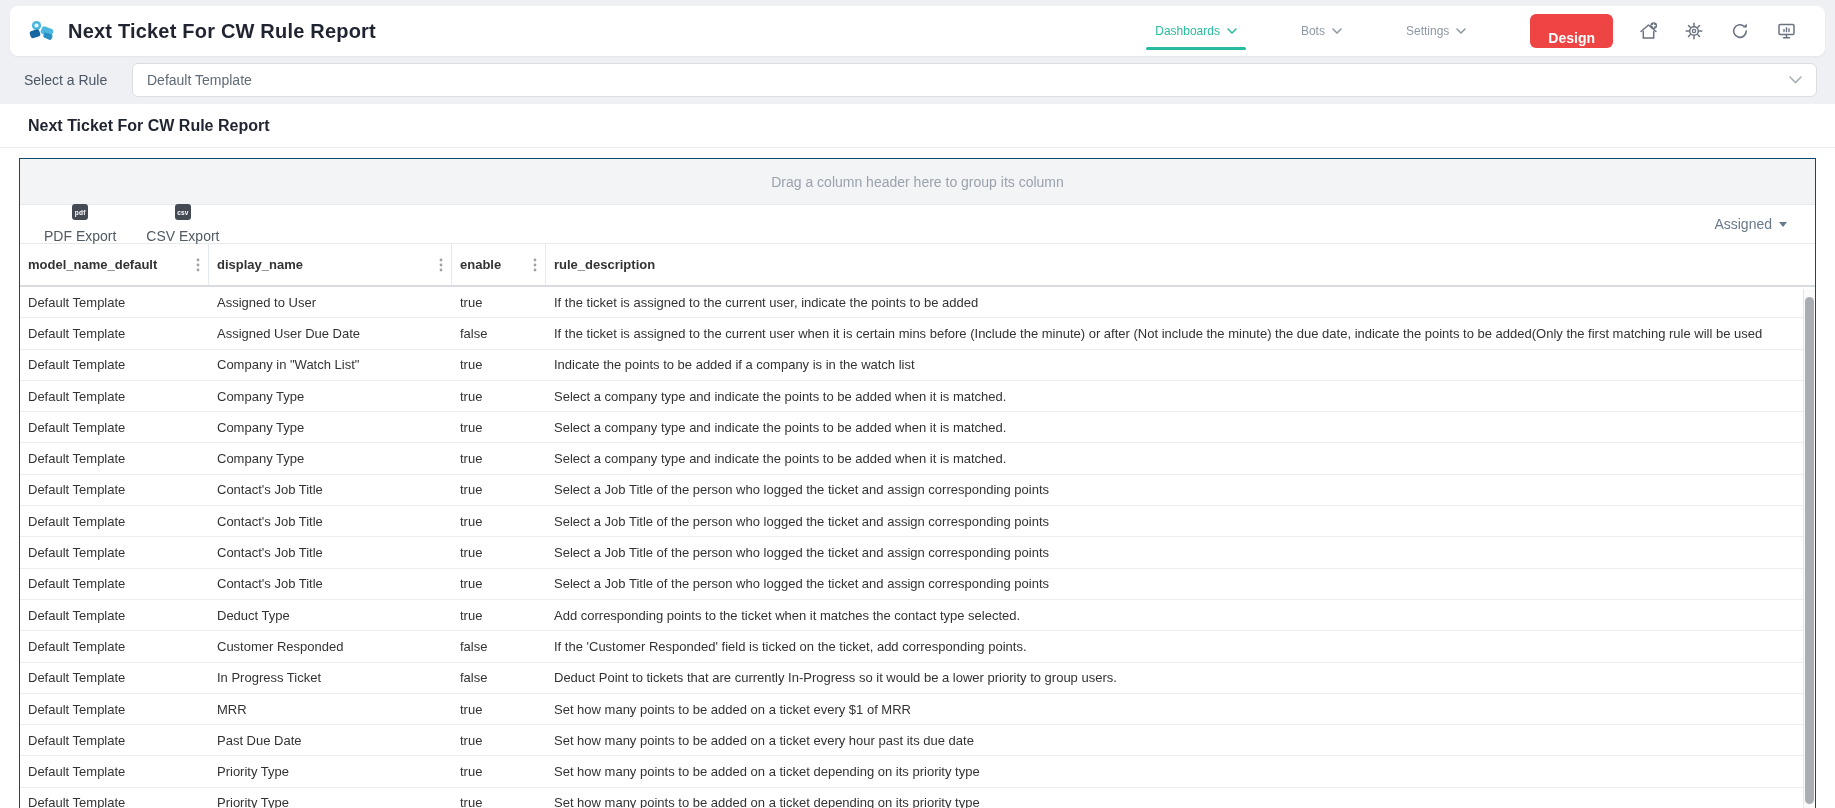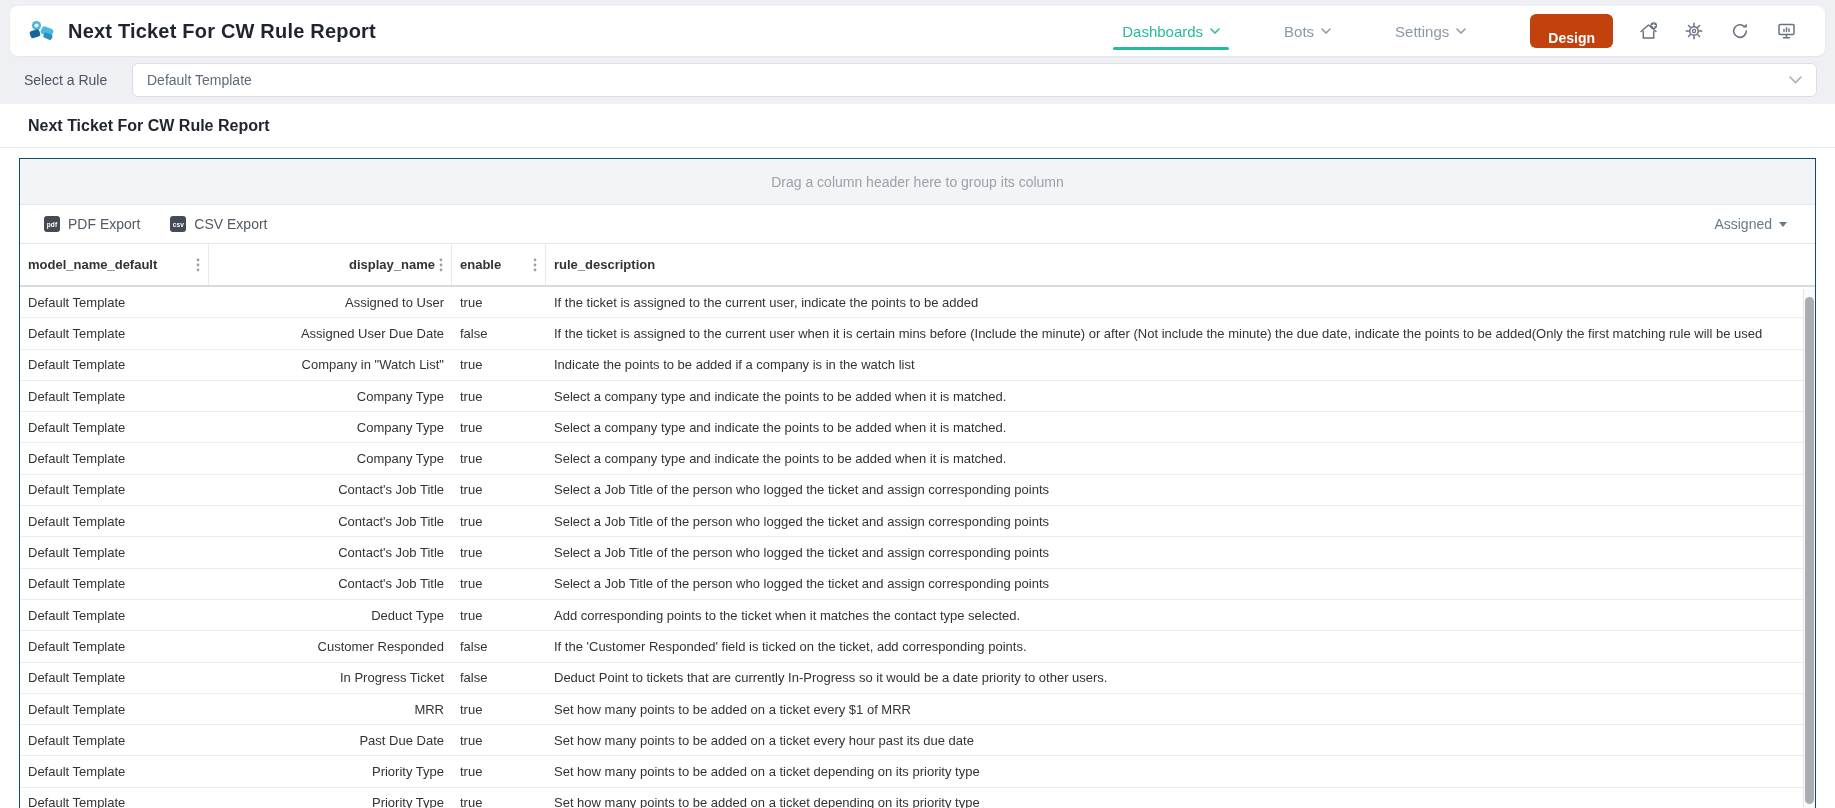--- a/index.html
+++ b/index.html
@@ -7,26 +7,26 @@
   body { background:#eef0f3; font-family:"Liberation Sans", sans-serif; color:#333; }
 
   
   .topbar { position:absolute; left:10px; top:6px; width:1815px; height:50px;
             background:#fff; border-radius:8px; box-shadow:0 1px 2px rgba(0,0,0,.05);
             display:flex; align-items:center; padding:0 26px 0 18px; z-index:5; }
   .topbar-left { display:flex; align-items:center; }
   .app-title { font-size:20px; font-weight:700; color:#1f2430; margin-left:12px; letter-spacing:.2px; }
   .topnav { margin-left:auto; display:flex; align-items:center; height:50px; }
   .nav-item { position:relative; height:38px; display:flex; align-items:center; gap:7px;
-              font-size:15px; color:#8d98a5; cursor:pointer; margin-right:64px; }
+              font-size:12px; color:#8d98a5; cursor:pointer; margin-right:64px; }
   .nav-item .chev { display:flex; }
   .nav-item.active { color:#28ba9e; }
   .nav-item.active::after { content:""; position:absolute; left:-9px; right:-9px; bottom:0;
                             height:3px; background:#28ba9e; border-radius:2px; }
-  .design-btn { background:#c2410c; color:#fff; border:none; border-radius:6px; height:34px;
+  .design-btn { background:#ef4444; color:#fff; border:none; border-radius:6px; height:34px;
                 padding:16px 18px; font-size:14px; font-weight:700; cursor:pointer; margin-right:24px;
                 font-family:"Liberation Sans", sans-serif; }
   .icon-btn { width:22px; height:22px; display:flex; align-items:center; justify-content:center;
               margin-right:24px; cursor:pointer; color:#6b7280; }
   .icon-btn:last-child { margin-right:2px; }
 
   
   .rule-row { position:absolute; left:0; top:56px; width:1835px; height:48px;
               display:flex; align-items:center; padding:0 18px 0 24px; }
   .rule-label { font-size:14px; color:#4b5563; width:108px; flex:none; }
@@ -40,37 +40,37 @@
                   border-bottom:1px solid #e9ecef; }
 
   .grid-card { margin:10px 19px 3px; height:651px; border:1px solid #0c4a6e; position:relative;
                overflow:hidden; background:#fff; }
   .group-panel { height:46px; background:#f3f4f6; border-bottom:1px solid #e7eaed;
                  display:flex; align-items:center; justify-content:center;
                  font-size:14px; color:#9aa2ac; cursor:default; }
   .grid-toolbar { height:39px; display:flex; align-items:center; padding:0 16px 0 24px;
                   border-bottom:1px solid #e7eaed; background:#fff; }
   .export-btn { display:flex; align-items:center; gap:8px; font-size:14px; color:#4f5a64;
-                cursor:pointer; margin-right:30px; }
+                cursor:pointer; margin-right:30px;flex-direction:column; }
   .file-badge { width:16px; height:16px; border-radius:3px; background:#454b54; color:#fff;
                 font-size:6.5px; font-weight:700; display:flex; align-items:center;
                 justify-content:center; letter-spacing:.2px; }
   .columns-btn { margin-left:auto; display:flex; align-items:center; gap:7px; font-size:14px;
                  color:#68798a; cursor:pointer; padding-right:12px; }
   .caret-down { width:0; height:0; border-left:4px solid transparent; border-right:4px solid transparent;
                 border-top:5px solid #68798a; }
 
   .grid-header { display:flex; height:43px; align-items:center; border-bottom:2px solid #d8dce0;
                  font-size:13px; font-weight:700; color:#333; }
   .hcell { height:100%; display:flex; align-items:center; padding:0 8px; }
   .hcell .hlabel { flex:1; white-space:nowrap; overflow:hidden; }
   .hcell.sep { border-right:1px solid #e7eaed; }
   .dots { display:flex; margin-left:4px; cursor:pointer; flex:none; }
   .c0 { width:189px; flex:none;gap:20px; }
-  .c1 { width:243px; flex:none;text-align:right; }
+  .c1 { width:243px; flex:none; }
   .c2 { width:94px; flex:none; }
   .c3 { flex:1; min-width:0; }
 
   .grid-rows { margin-right:12px; }
   .row { display:flex; height:31.3px; align-items:center; border-bottom:1px solid #ebedef;
          font-size:13px; color:#333; cursor:pointer; }
   .cell { padding:0 8px; white-space:nowrap; overflow:hidden; }
 
   .vscroll { position:absolute; right:0; top:130px; bottom:0; width:12px; background:#fafafa;
              border-left:1px solid #e4e7ea; cursor:pointer; }
@@ -297,21 +297,21 @@
         <div class="row">
           <div class="cell c0">Default Template</div>
           <div class="cell c1">Customer Responded</div>
           <div class="cell c2">false</div>
           <div class="cell c3">If the 'Customer Responded' field is ticked on the ticket, add corresponding points.</div>
         </div>
         <div class="row">
           <div class="cell c0">Default Template</div>
           <div class="cell c1">In Progress Ticket</div>
           <div class="cell c2">false</div>
-          <div class="cell c3">Deduct Point to tickets that are currently In-Progress so it would be a date priority to other users.</div>
+          <div class="cell c3">Deduct Point to tickets that are currently In-Progress so it would be a lower priority to group users.</div>
         </div>
         <div class="row">
           <div class="cell c0">Default Template</div>
           <div class="cell c1">MRR</div>
           <div class="cell c2">true</div>
           <div class="cell c3">Set how many points to be added on a ticket every $1 of MRR</div>
         </div>
         <div class="row">
           <div class="cell c0">Default Template</div>
           <div class="cell c1">Past Due Date</div>

